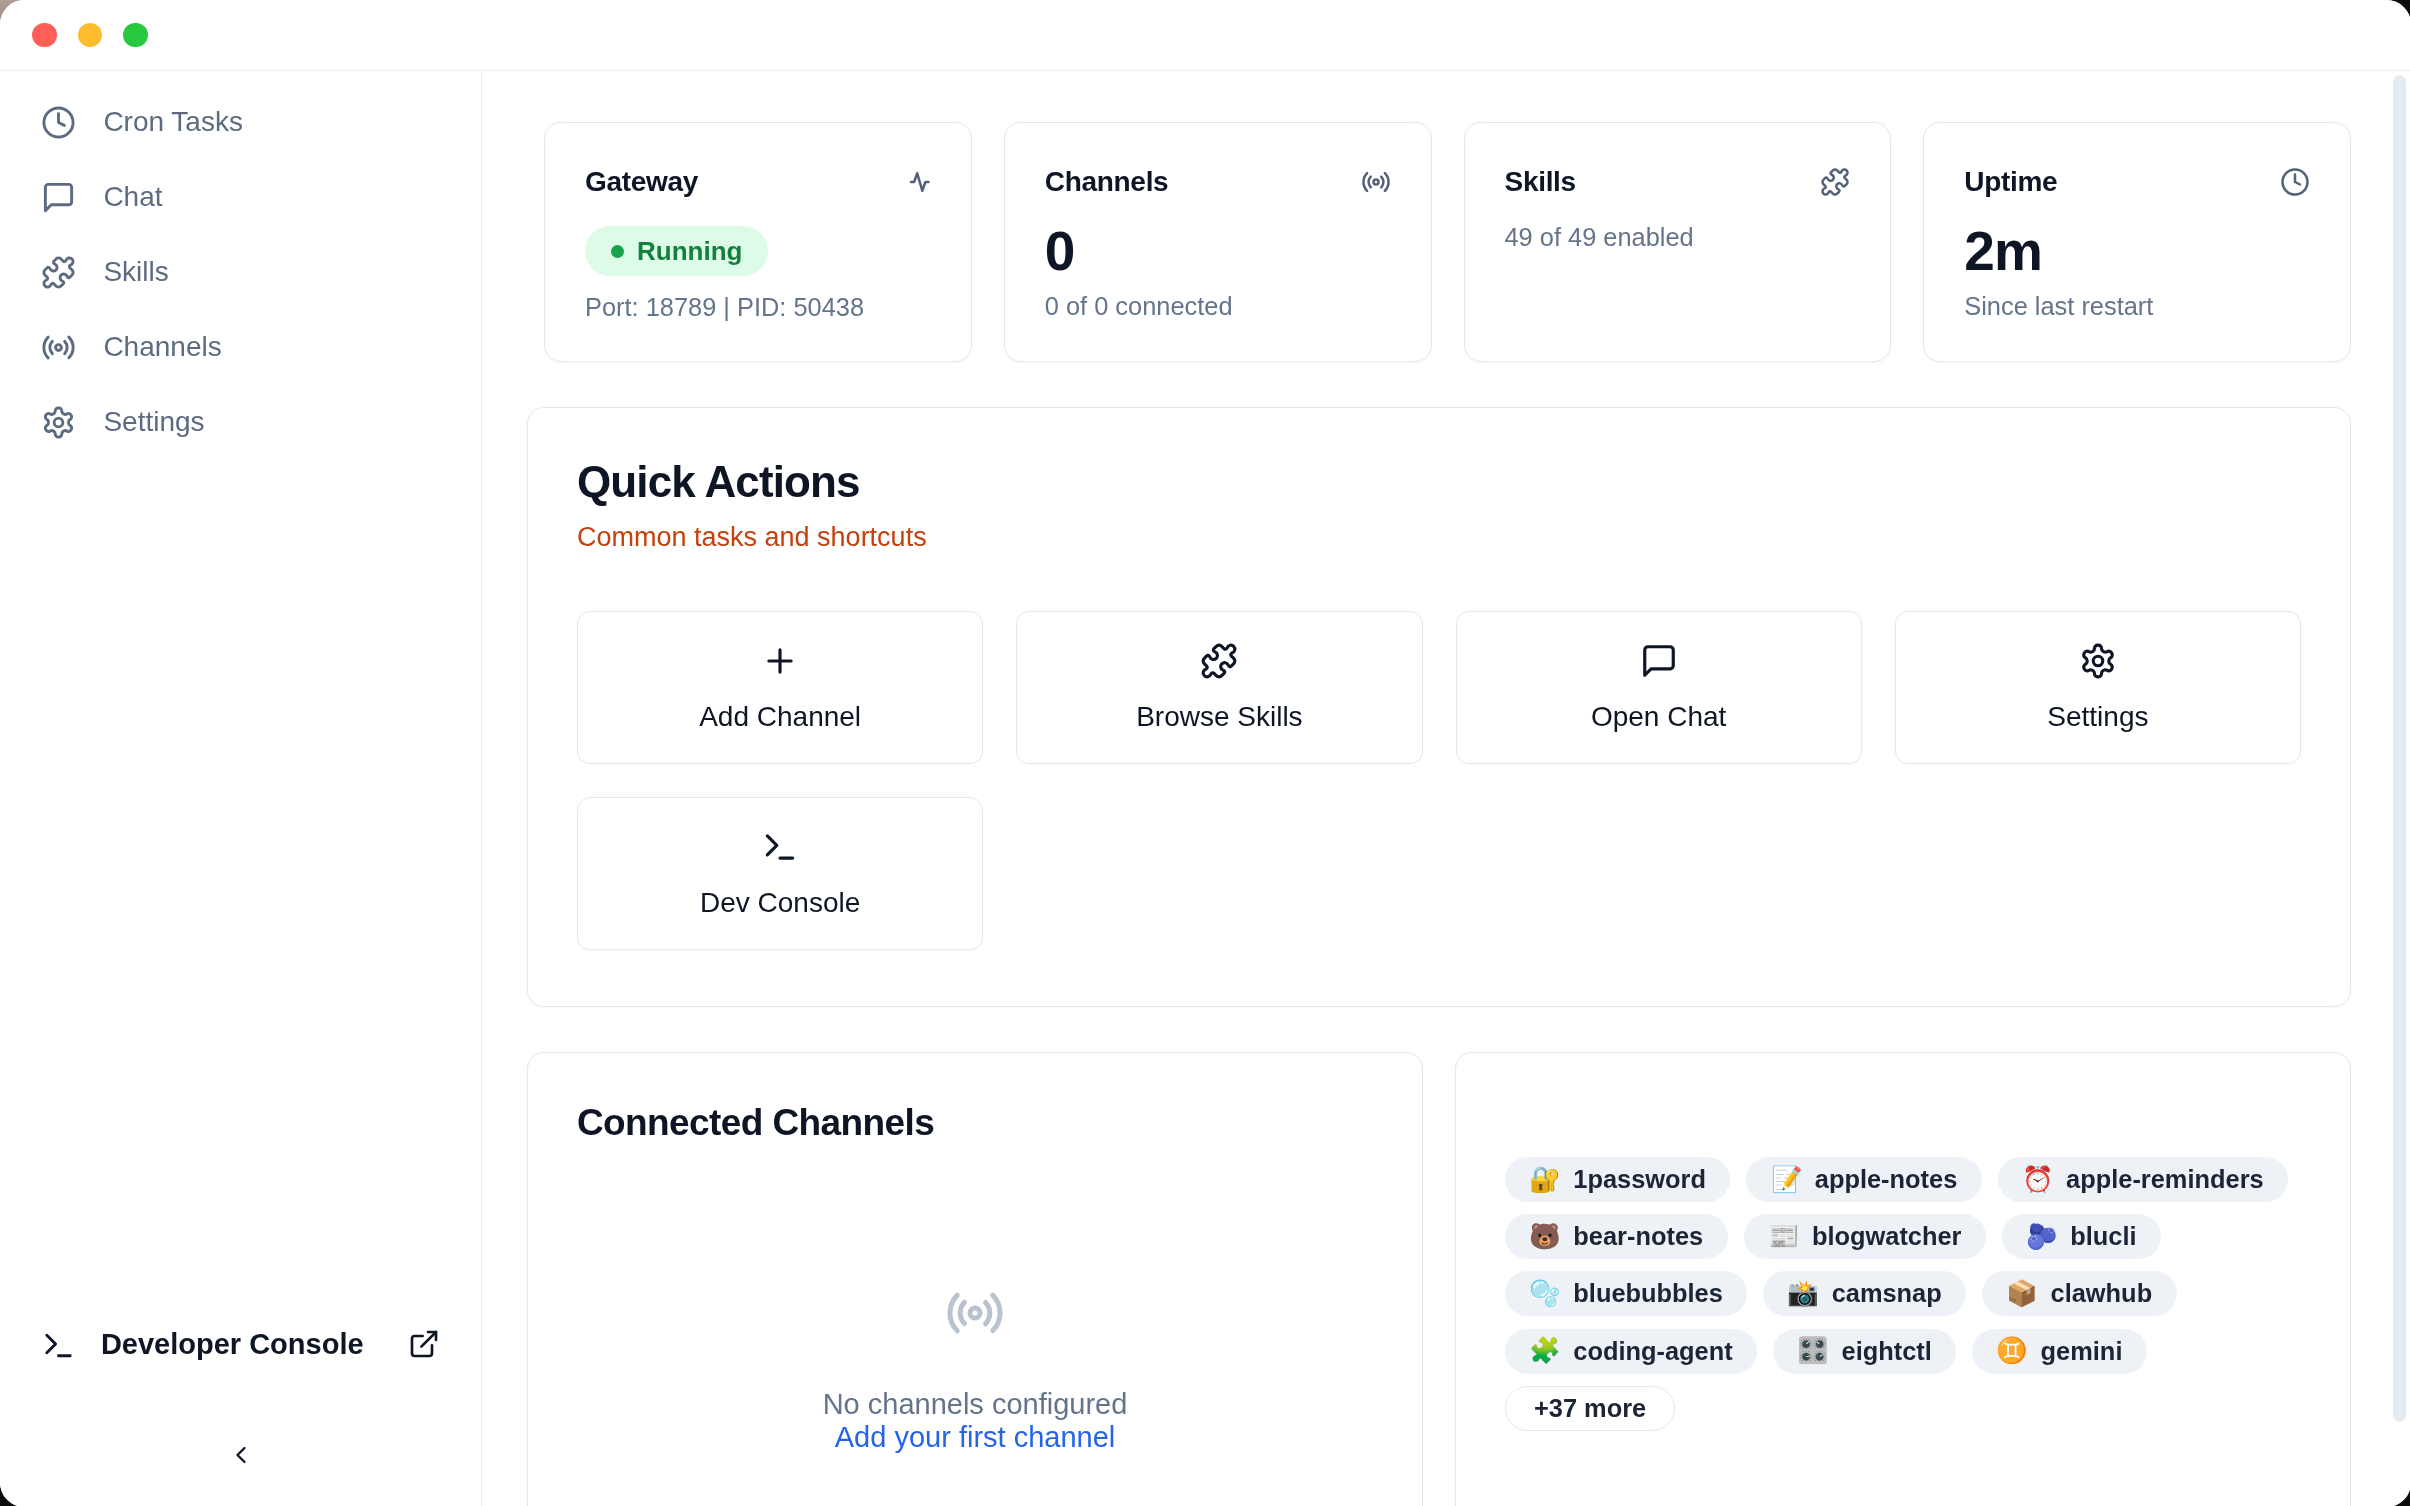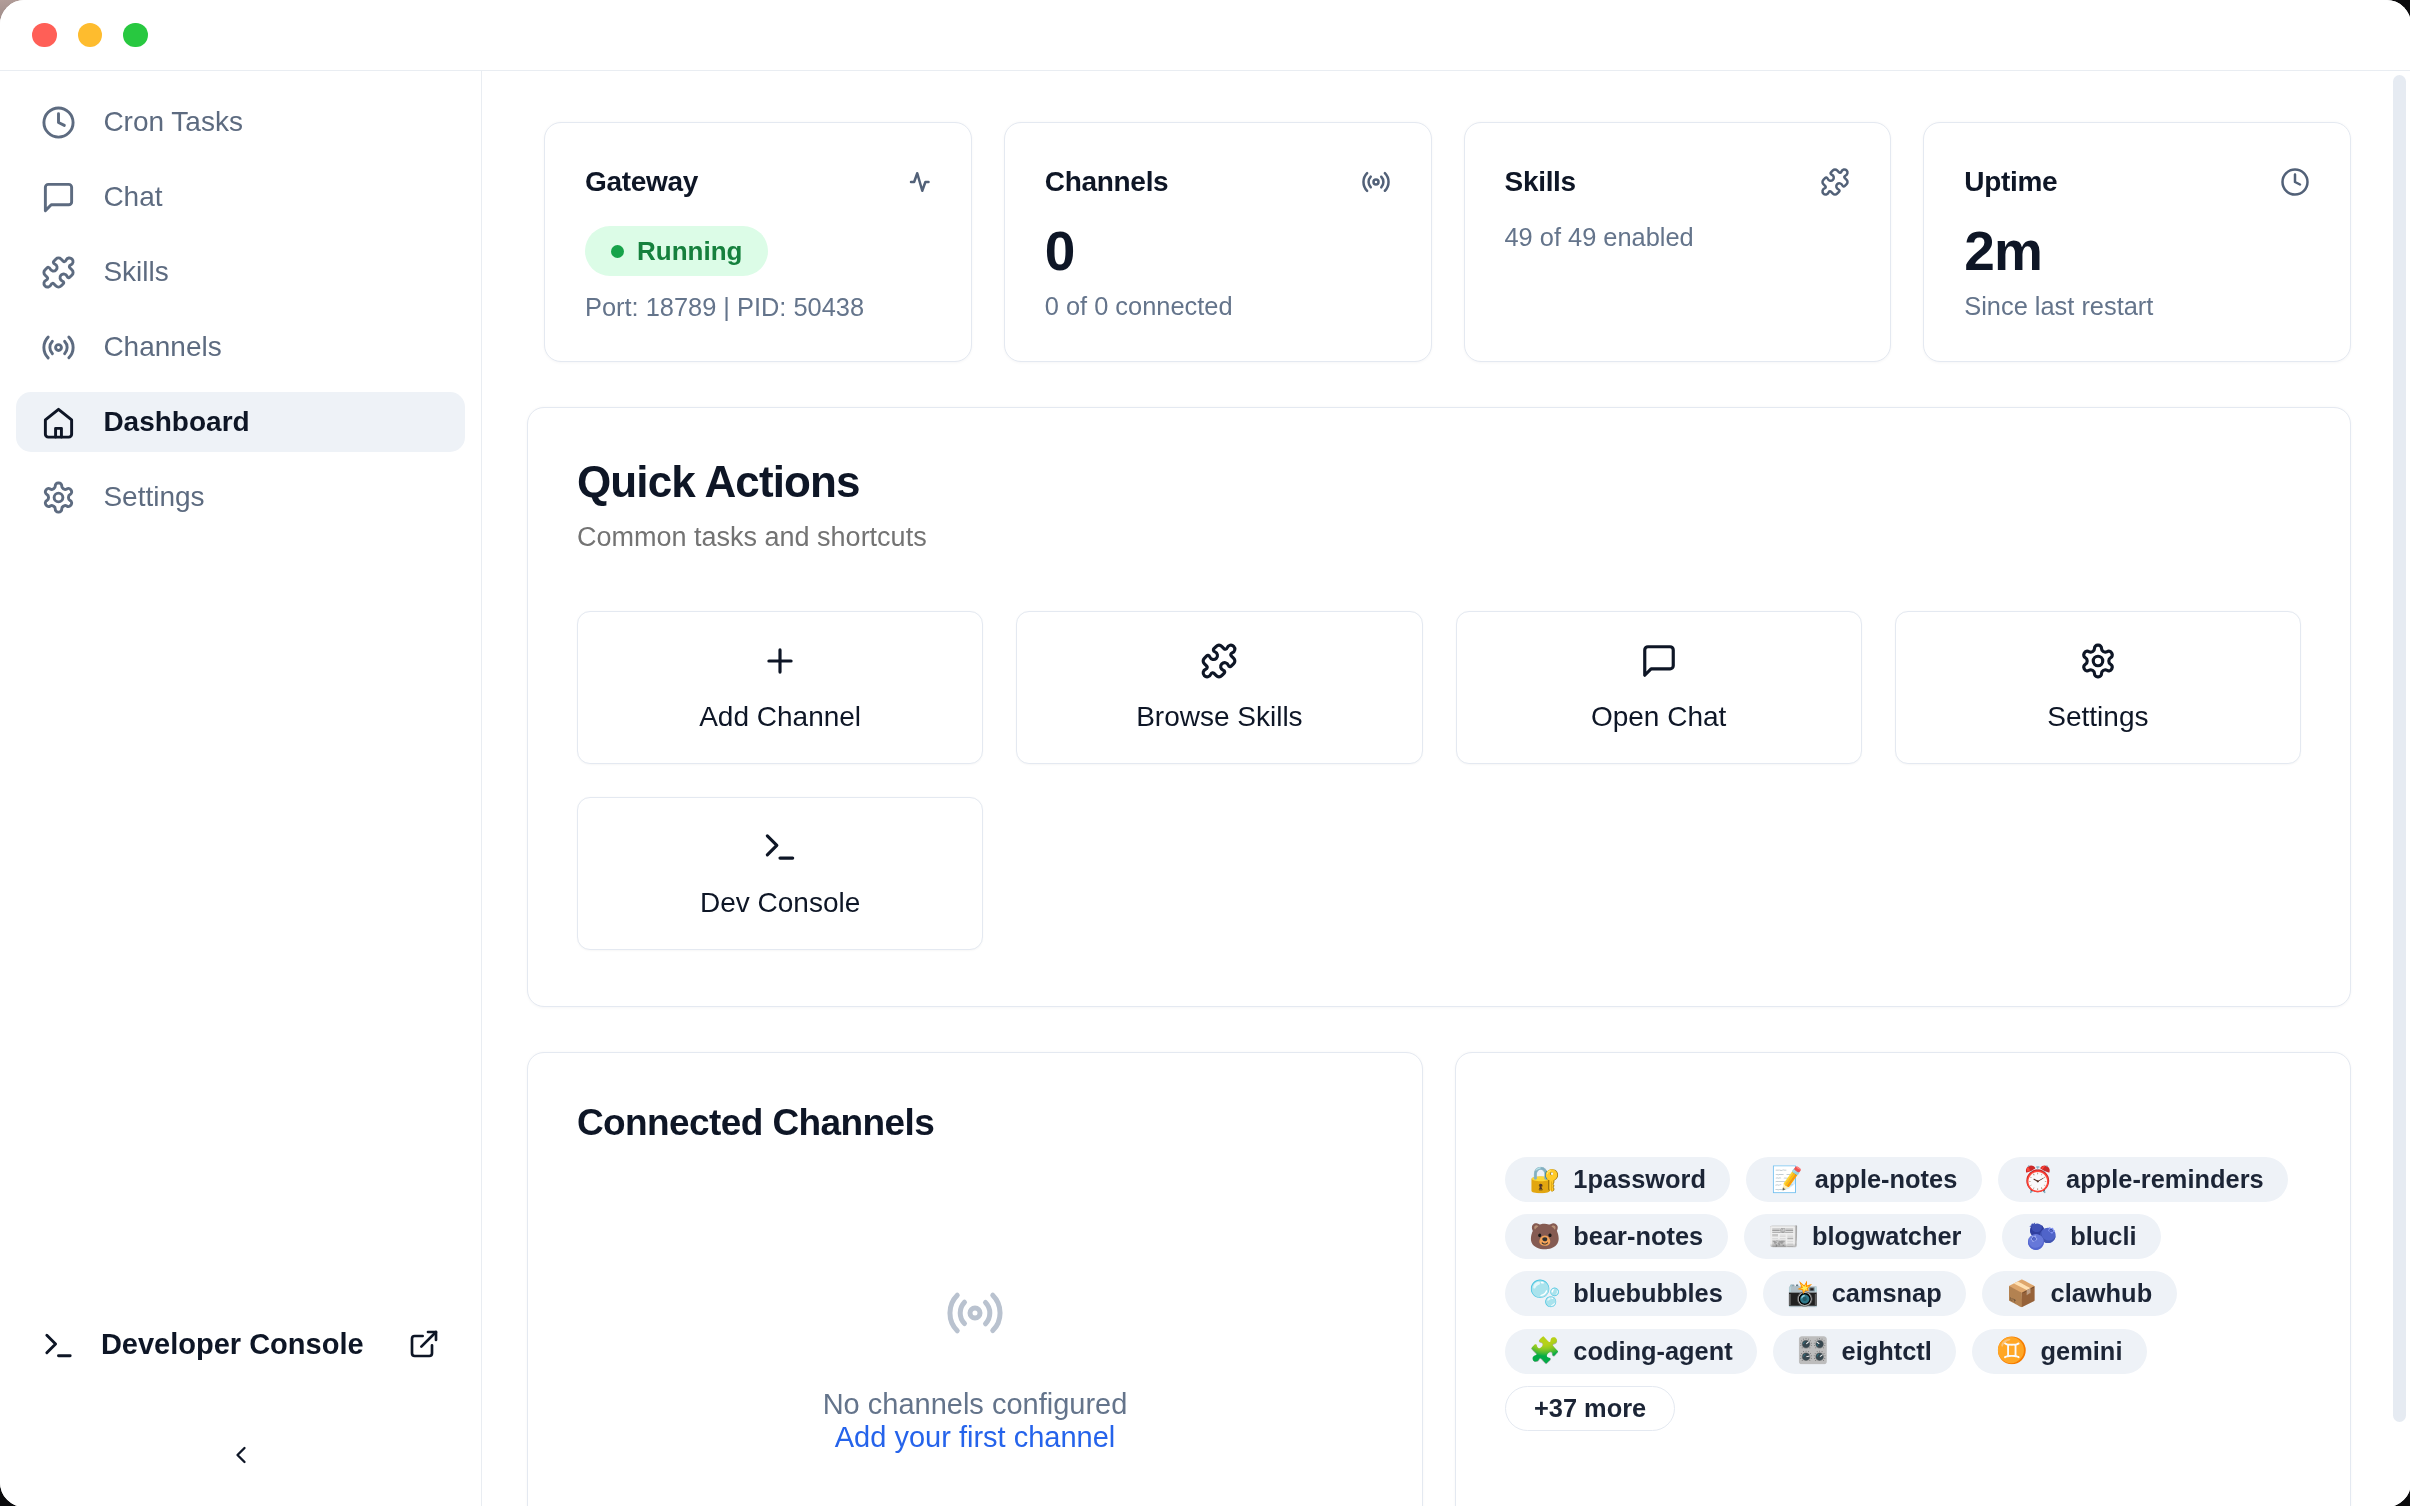--- a/index.html
+++ b/index.html
@@ -64,21 +64,21 @@
   .stat-value{font-size:55px;font-weight:800;color:#0e1626;letter-spacing:-0.9px;line-height:1.05;margin-bottom:11.3px;}
   .stat-badge{
     display:inline-flex;align-items:center;gap:13px;background:#dcfce7;color:#15803d;
     font-size:26px;font-weight:700;border-radius:941px;padding:9.4px 26px;margin:3.8px 0 17px;
   }
   .stat-badge .dot{width:13px;height:13px;border-radius:50%;background:#16a34a;}
   .stat-sub{font-size:25.4px;color:#64748b;}
   
   .qa-card{margin-top:45px;padding:49px 49px 56px;}
   .qa-title{font-size:44px;font-weight:700;color:#0e1626;letter-spacing:-0.9px;}
-  .qa-sub{font-size:27px;color:#737373;margin-top:15px;}
+  .qa-sub{font-size:27px;color:#c2410c;margin-top:15px;}
   .qa-grid{display:grid;grid-template-columns:repeat(4,1fr);gap:33px;margin-top:58px;}
   .qa-btn{
     height:153px;border:1.9px solid #e4e9f1;border-radius:13px;background:#fff;cursor:pointer;
     display:flex;flex-direction:column;align-items:center;justify-content:center;gap:21px;
     box-shadow:0 0.9px 1.9px rgba(15,23,42,.03);
   }
   .qa-btn-icon{color:#0e1626;display:inline-flex;}
   .qa-btn-icon svg{width:38px;height:38px;}
   .qa-btn-label{font-size:28px;font-weight:500;color:#0e1626;}
   
@@ -157,29 +157,20 @@
                 <path d="M4.9 19.1C1 15.2 1 8.8 4.9 4.9"></path>
                 <path d="M7.8 16.2c-2.3-2.3-2.3-6.1 0-8.5"></path>
                 <circle cx="12" cy="12" r="2"></circle>
                 <path d="M16.2 7.8c2.3 2.3 2.3 6.1 0 8.5"></path>
                 <path d="M19.1 4.9C23 8.8 23 15.1 19.1 19"></path>
               </svg>
             </span>
             <span>Channels</span>
           </div>
 
-          <div class="nav-item active">
-            <span class="nav-icon">
-              <svg viewBox="0 0 24 24">
-                <path d="M3 10.2 12 3l9 7.2V20a2 2 0 0 1-2 2H5a2 2 0 0 1-2-2z"></path>
-                <path d="M10 22v-6h4v6"></path>
-              </svg>
-            </span>
-            <span>Dashboard</span>
-          </div>
 
           <div class="nav-item">
             <span class="nav-icon">
               <svg viewBox="0 0 24 24">
                 <path d="M12.22 2h-.44a2 2 0 0 0-2 2v.18a2 2 0 0 1-1 1.73l-.43.25a2 2 0 0 1-2 0l-.15-.08a2 2 0 0 0-2.73.73l-.22.38a2 2 0 0 0 .73 2.73l.15.1a2 2 0 0 1 1 1.72v.51a2 2 0 0 1-1 1.74l-.15.09a2 2 0 0 0-.73 2.73l.22.38a2 2 0 0 0 2.73.73l.15-.08a2 2 0 0 1 2 0l.43.25a2 2 0 0 1 1 1.73V20a2 2 0 0 0 2 2h.44a2 2 0 0 0 2-2v-.18a2 2 0 0 1 1-1.73l.43-.25a2 2 0 0 1 2 0l.15.08a2 2 0 0 0 2.73-.73l.22-.39a2 2 0 0 0-.73-2.73l-.15-.08a2 2 0 0 1-1-1.74v-.5a2 2 0 0 1 1-1.74l.15-.09a2 2 0 0 0 .73-2.73l-.22-.38a2 2 0 0 0-2.73-.73l-.15.08a2 2 0 0 1-2 0l-.43-.25a2 2 0 0 1-1-1.73V4a2 2 0 0 0-2-2z"></path>
                 <circle cx="12" cy="12" r="3"></circle>
               </svg>
             </span>
             <span>Settings</span>
           </div>

